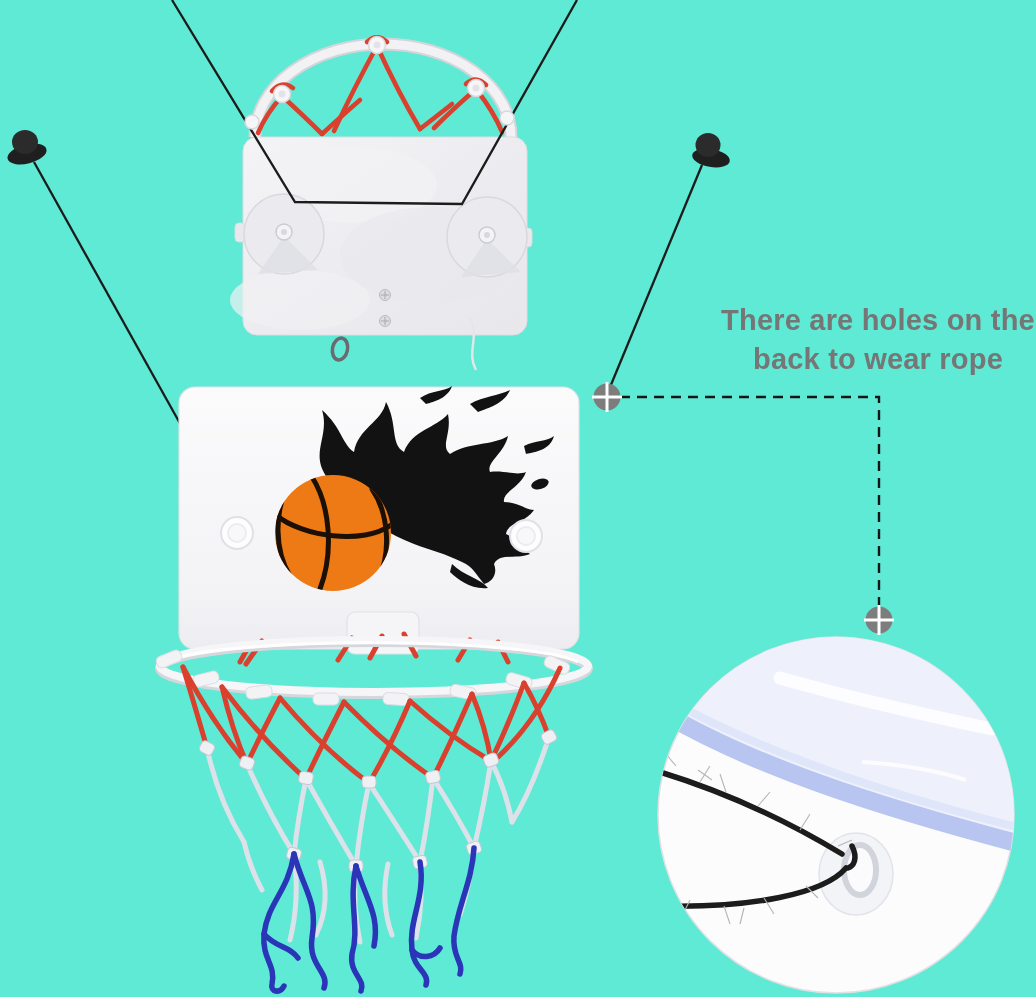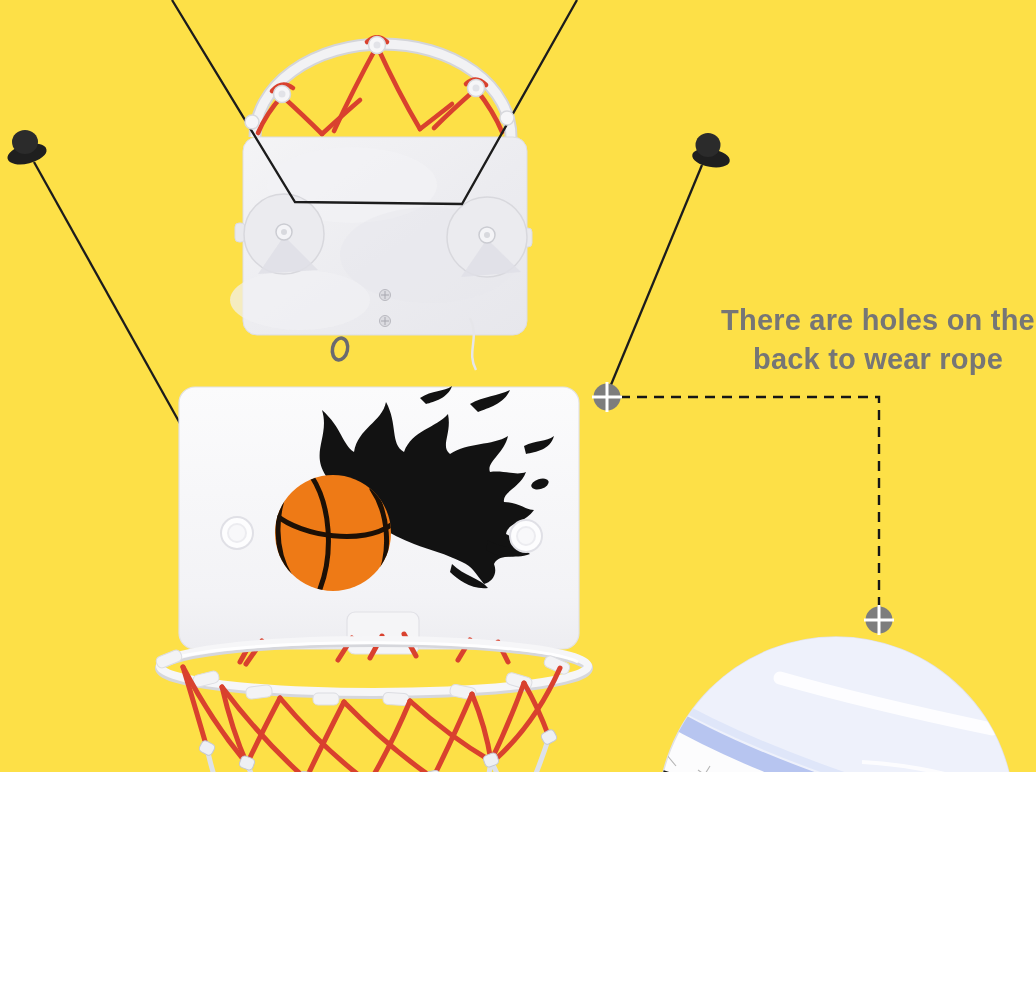--- a/index.html
+++ b/index.html
@@ -1,16 +1,16 @@
 <!DOCTYPE html>
 <html style="--net_red: #d9412e; --net_white: #dde1e9; --net_blue: #2a35b8; --ball_orange: #ee7a16; --ball_seam: #1c1006; --flame_black: #121212; --rope_black: #1c1c1c; --cup_blue_band: #b7c5f0; --cup_blue_fill: #eef1fb; --marker_gray: #7d7d7d; --text_gray: #767676; --board_gray: #f0f0f3;"><head>
 <meta charset="utf-8">
 <style>
   html,body{margin:0;padding:0;background:#fff;}
-  .stage{position:relative;width:1036px;height:772px;background:#fde047;overflow:hidden;
+  .stage{position:relative;width:1036px;height:997px;background:#5eead4;overflow:hidden;
          font-family:"Liberation Sans", sans-serif;}
   svg{position:absolute;left:0;top:0;}
   .annotation{position:absolute;left:706px;top:301px;width:344px;text-align:center;
       color:var(--text_gray);font-size:29px;line-height:39px;font-weight:600;letter-spacing:0.2px;}
   
   .str{stroke:var(--rope_black);stroke-width:2.3;fill:none;}
   .netRb{stroke:var(--net_red);stroke-width:4.6;fill:none;stroke-linecap:round;}
   .netR{stroke:var(--net_red);stroke-width:5;fill:none;stroke-linecap:round;}
   .netW{stroke:var(--net_white);stroke-width:5;fill:none;stroke-linecap:round;}
   .netB{stroke:var(--net_blue);stroke-width:5.5;fill:none;stroke-linecap:round;}

